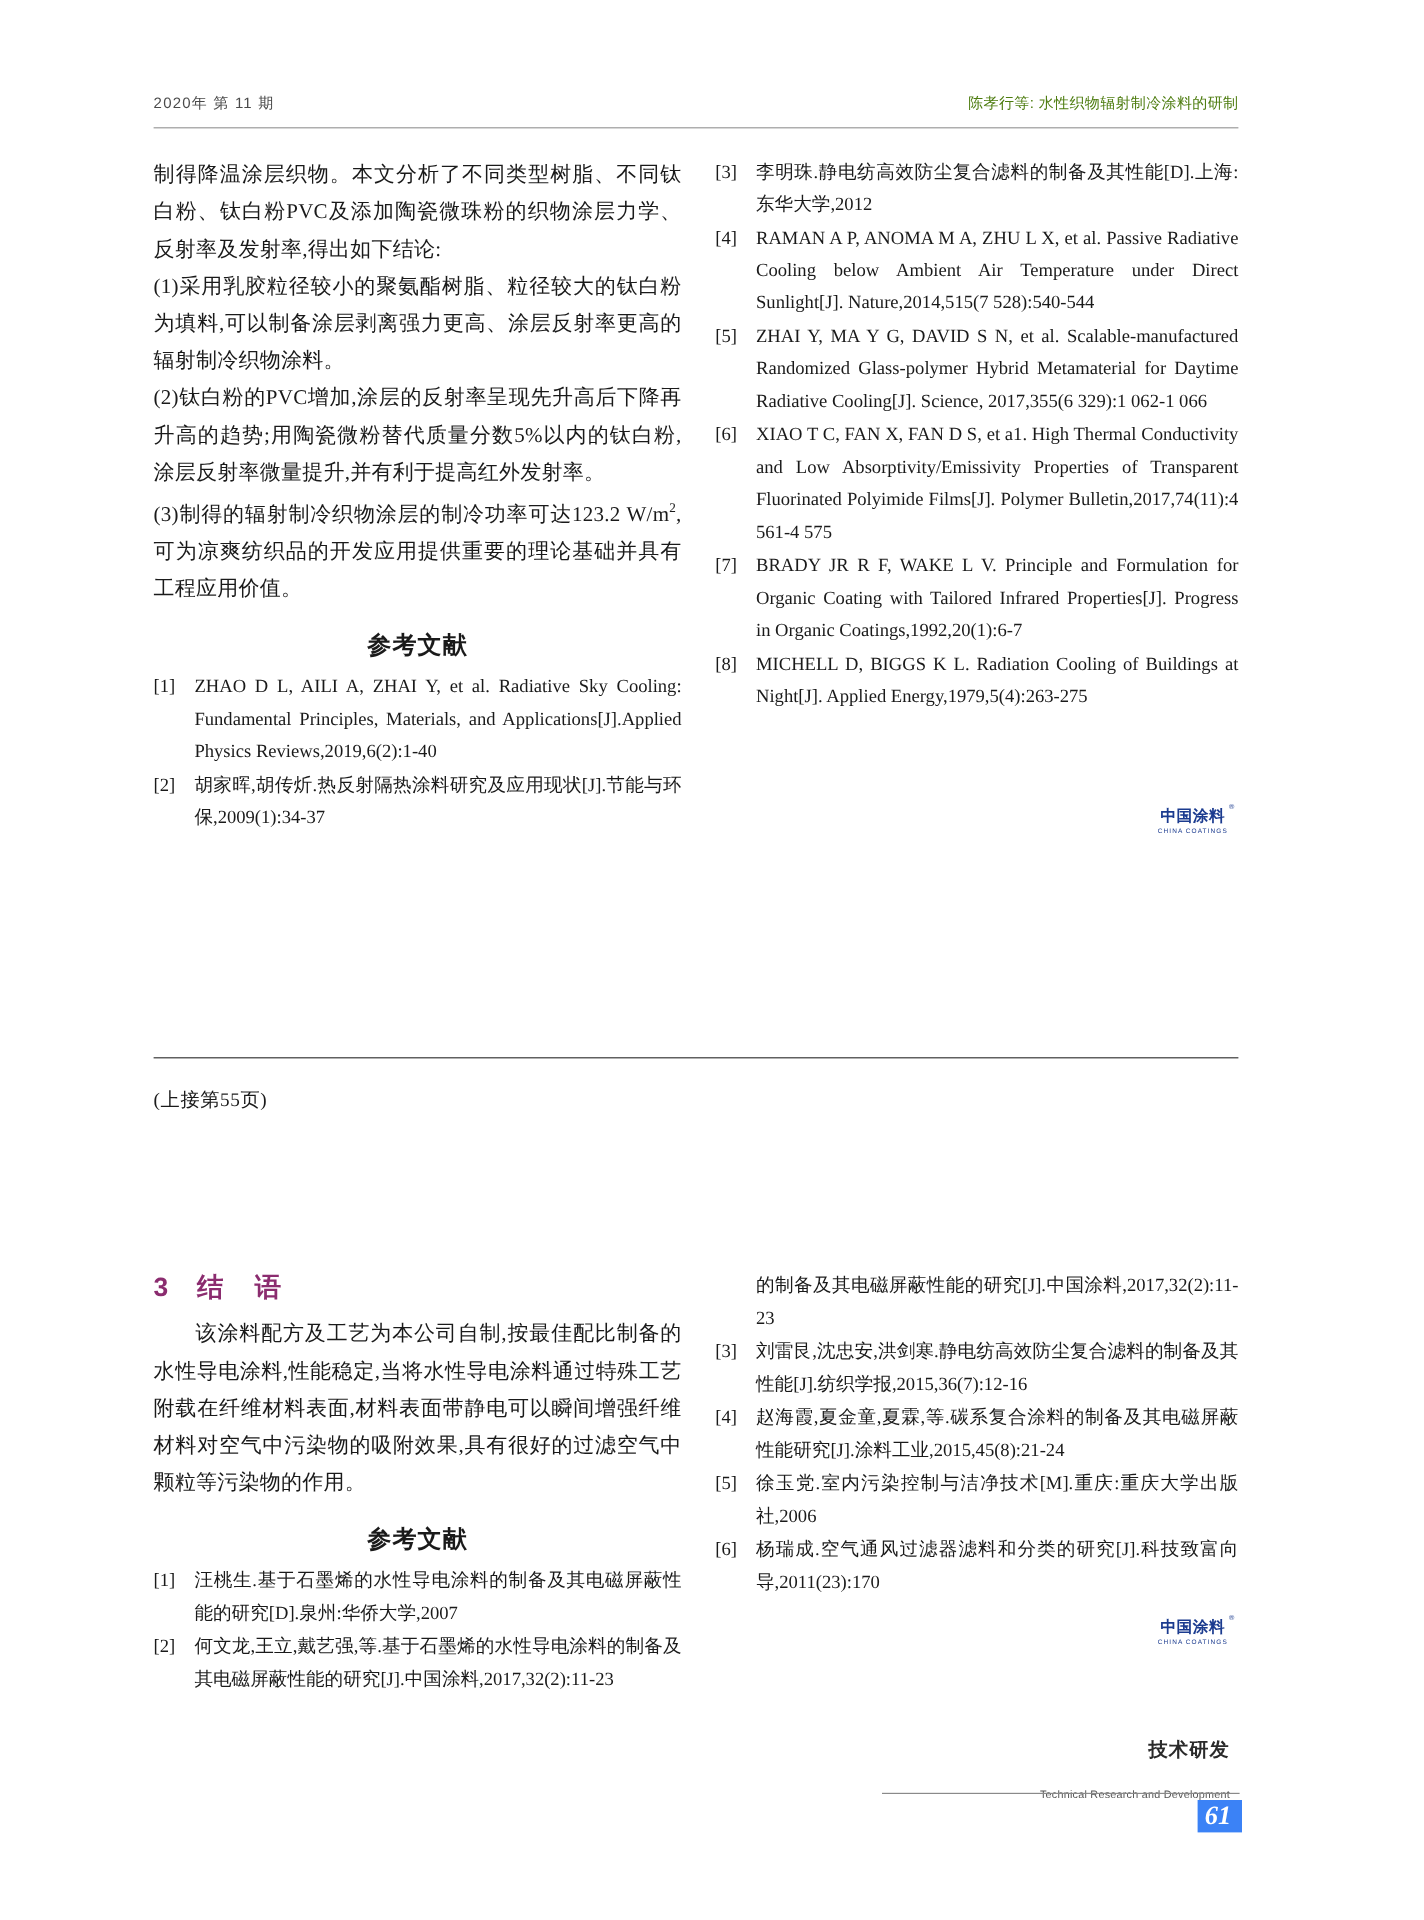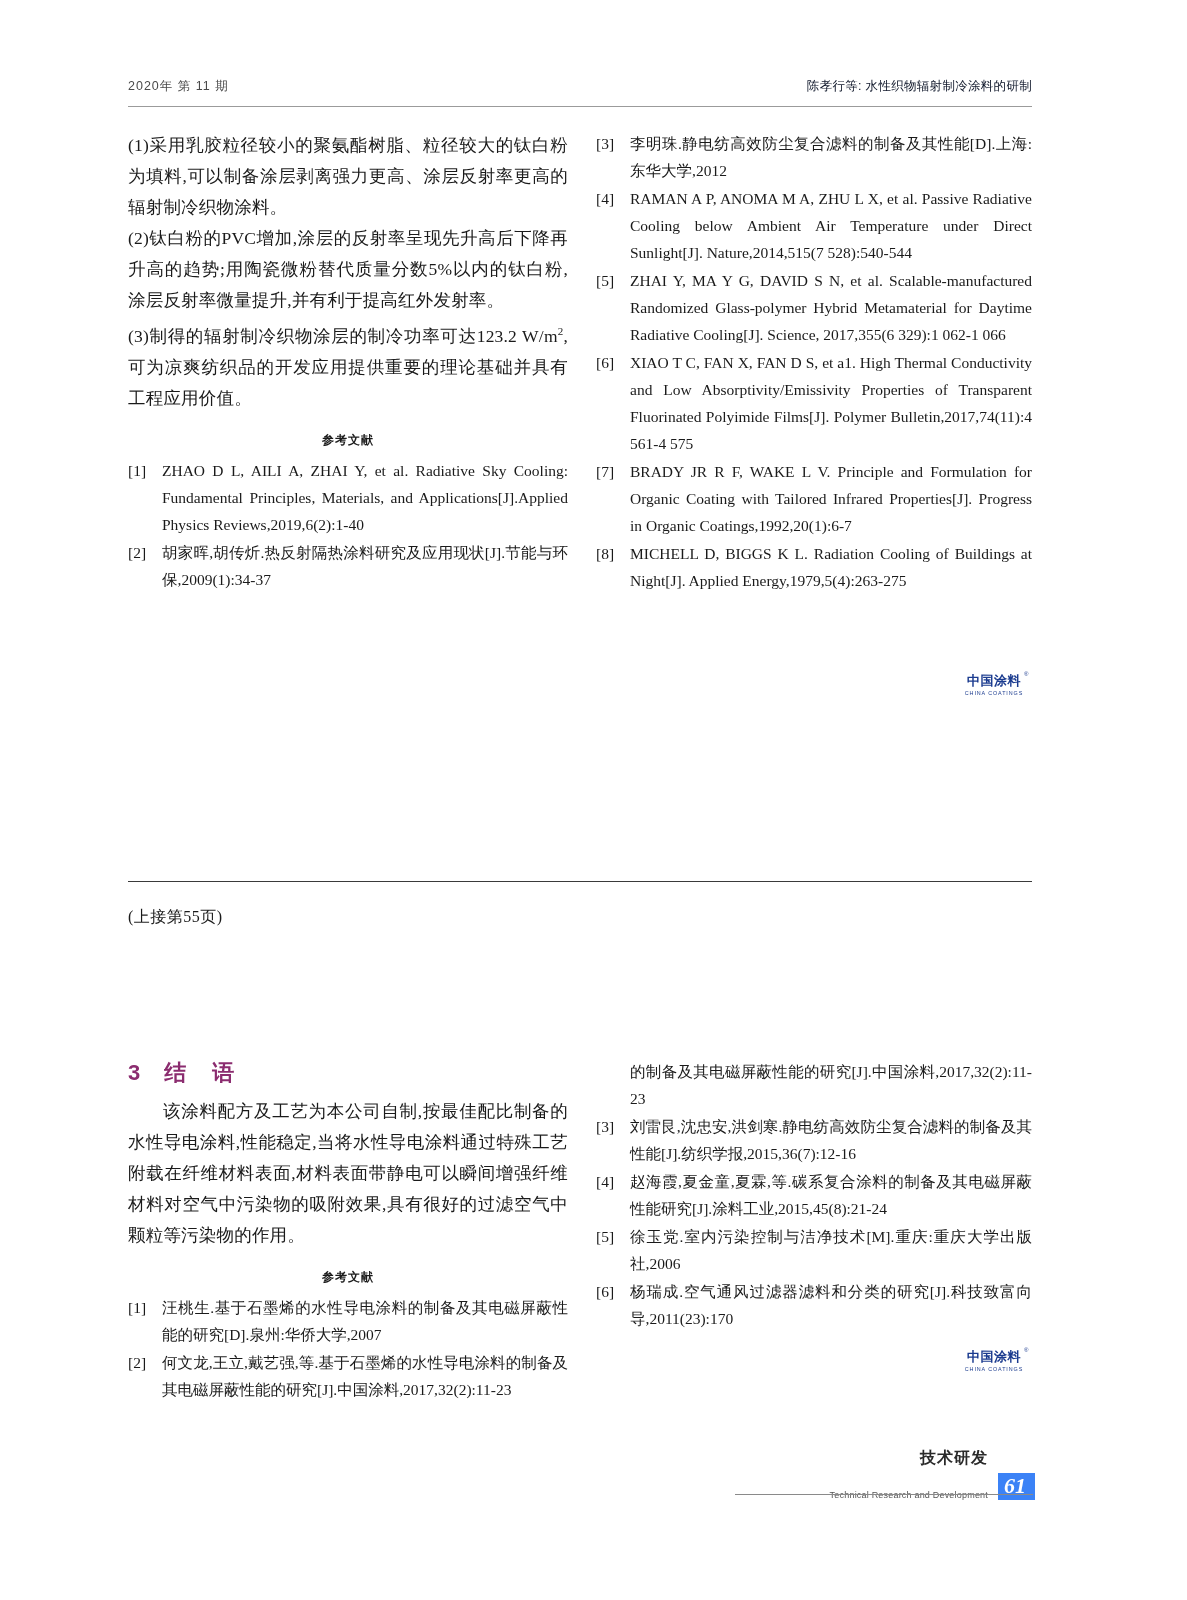--- a/index.html
+++ b/index.html
@@ -22,21 +22,21 @@
   .runhead {
     position: absolute;
     left: 128px; top: 78px; width: 904px;
     display: flex; justify-content: space-between; align-items: flex-end;
     font-family: "Liberation Sans", sans-serif;
     font-size: 12.5px;
     color: #4a4a4a;
     letter-spacing: 0.3px;
   }
   .runhead .left { letter-spacing: 1px; }
-  .runhead .right { color: #0f172a; }
+  .runhead .right { color: #4d7c0f; }
   .runhead-rule {
     position: absolute;
     left: 128px; top: 106px; width: 904px; height: 1px;
     background: #9b9b9b;
   }
 
   
   .cols {
     position: absolute;
     left: 128px; top: 130px;
@@ -54,21 +54,21 @@
     letter-spacing: 0.2px;
   }
   p.body.indent { text-indent: 2em; }
 
   .sup { font-size: 11px; vertical-align: super; }
 
   
   .ref-title {
     font-family: "Liberation Sans", sans-serif;
     font-weight: bold;
-    font-size: 12px;
+    font-size: 20px;
     text-align: center;
     margin: 18px 0 8px 0;
     letter-spacing: 1px;
   }
   .reflist { }
   .refitem {
     display: flex;
     font-size: 15.5px;
     line-height: 27px;
     margin-bottom: 1px;
@@ -152,20 +152,21 @@
     left: 735px; top: 1494px; width: 298px; height: 1px;
     background: #8a8a8a;
   }
   .footer {
     position: absolute;
     left: 735px; top: 1448px;
     width: 300px;
     display: flex;
     align-items: flex-end;
     justify-content: flex-end;
+    flex-direction: column;
   }
   .footer .fwrap { text-align: right; margin-right: 10px; }
   .footer .f-cn {
     font-family: "Liberation Sans", sans-serif;
     font-weight: bold;
     font-size: 16px;
     color: #2a2a2a;
     letter-spacing: 1px;
   }
   .footer .f-en {
@@ -193,20 +194,21 @@
 
   <div class="runhead">
     <div class="left">2020年  第 11 期</div>
     <div class="right">陈孝行等: 水性织物辐射制冷涂料的研制</div>
   </div>
   <div class="runhead-rule"></div>
 
   <div class="cols">
 
     <div class="col-left">
+      <p class="body">制得降温涂层织物。本文分析了不同类型树脂、不同钛白粉、钛白粉PVC及添加陶瓷微珠粉的织物涂层力学、反射率及发射率,得出如下结论:</p>
       <p class="body">(1)采用乳胶粒径较小的聚氨酯树脂、粒径较大的钛白粉为填料,可以制备涂层剥离强力更高、涂层反射率更高的辐射制冷织物涂料。</p>
       <p class="body">(2)钛白粉的PVC增加,涂层的反射率呈现先升高后下降再升高的趋势;用陶瓷微粉替代质量分数5%以内的钛白粉,涂层反射率微量提升,并有利于提高红外发射率。</p>
       <p class="body"><span>(3)制得的辐射制冷织物涂层的制冷功率可达123.2 W/m</span><span class="sup">2</span><span>,可为凉爽纺织品的开发应用提供重要的理论基础并具有工程应用价值。</span></p>
 
       <div class="ref-title">参考文献</div>
       <div class="reflist">
         <div class="refitem">
           <div class="num">[1]</div>
           <div class="txt">ZHAO D L, AILI A, ZHAI Y, et al. Radiative Sky Cooling: Fundamental Principles, Materials, and Applications[J].Applied Physics Reviews,2019,6(2):1-40</div>
         </div>

